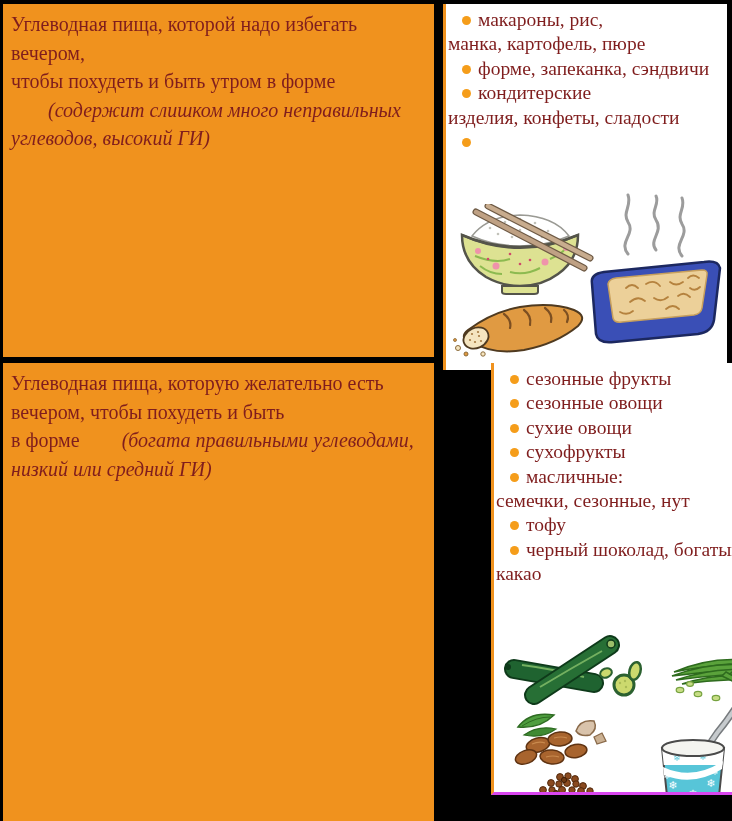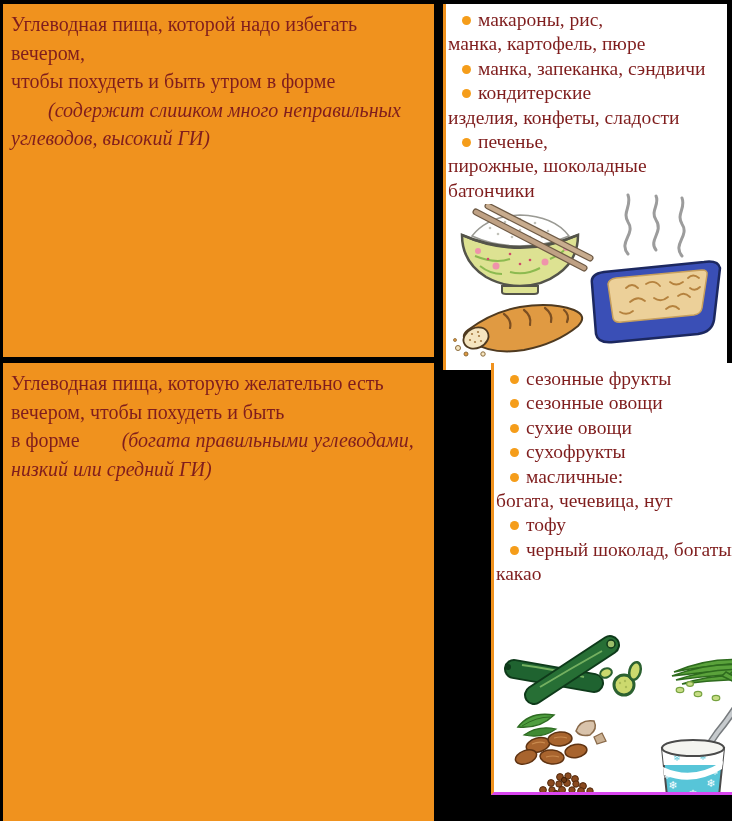--- a/index.html
+++ b/index.html
@@ -29,26 +29,24 @@
 <div class="frame">
 
   <div class="cell cell-left tl">
     <p class="desc"><span>Углеводная пища, которой надо избегать вечером,
 чтобы похудеть и быть утром в форме </span><i>(содержит слишком много неправильных углеводов, высокий ГИ)</i></p>
   </div>
 
   <div class="cell cell-right tr">
     <p class="li"><span class="dot"></span><span>макароны, рис,
 манка, картофель, пюре</span></p>
-    <p class="li"><span class="dot"></span><span>манка, запеканка, сэндвичи</span></p>
+    <p class="li"><span class="dot"></span><span>форме, запеканка, сэндвичи</span></p>
     <p class="li"><span class="dot"></span><span>кондитерские
 изделия, конфеты, сладости</span></p>
-    <p class="li"><span class="dot"></span><span>печенье,
-пирожные, шоколадные
-батончики</span></p>
+    <p class="li"><span class="dot"></span></p>
 
     <svg class="illu" style="left:4px;top:200px" width="145" height="92" viewBox="0 0 145 92">
       <path d="M22,32 Q38,12 70,11 Q104,12 119,32 Q96,42 70,42 Q44,42 22,32 Z" fill="#ffffff" stroke="#9a9a94" stroke-width="1.5"></path>
       <g fill="#c2c2ba">
         <circle cx="40" cy="24" r="1.3"></circle>
           <circle cx="55" cy="18" r="1.3"></circle>
           <circle cx="70" cy="26" r="1.3"></circle>
         <circle cx="85" cy="19" r="1.3"></circle>
           <circle cx="98" cy="27" r="1.3"></circle>
           <circle cx="62" cy="33" r="1.3"></circle>
@@ -138,21 +136,21 @@
 вечером, чтобы похудеть и быть
 в форме </span><i>(богата правильными углеводами, низкий или средний ГИ)</i></p>
   </div>
 
   <div class="cell cell-right br">
     <p class="li"><span class="dot"></span><span>сезонные фрукты</span></p>
     <p class="li"><span class="dot"></span><span>сезонные овощи</span></p>
     <p class="li"><span class="dot"></span><span>сухие овощи</span></p>
     <p class="li"><span class="dot"></span><span>сухофрукты</span></p>
     <p class="li"><span class="dot"></span><span>масличные:
-богата, чечевица, нут</span></p>
+семечки, сезонные, нут</span></p>
     <p class="li"><span class="dot"></span><span>тофу</span></p>
     <p class="li"><span class="dot"></span><span>черный шоколад, богатый
 какао</span></p>
 
     <svg class="illu" style="left:4px;top:270px" width="148" height="72" viewBox="0 0 148 72">
       <line x1="16" y1="36" x2="96" y2="50" stroke="#0e3a1a" stroke-width="20" stroke-linecap="round"></line>
       <line x1="16" y1="36" x2="96" y2="50" stroke="#1f6330" stroke-width="16" stroke-linecap="round"></line>
       <path d="M24,32 Q55,36 86,44" fill="none" stroke="#74b060" stroke-width="2"></path>
       <circle cx="10" cy="34" r="3" fill="#0e3a1a"></circle>
       <line x1="36" y1="62" x2="112" y2="12" stroke="#0e3a1a" stroke-width="20" stroke-linecap="round"></line>

